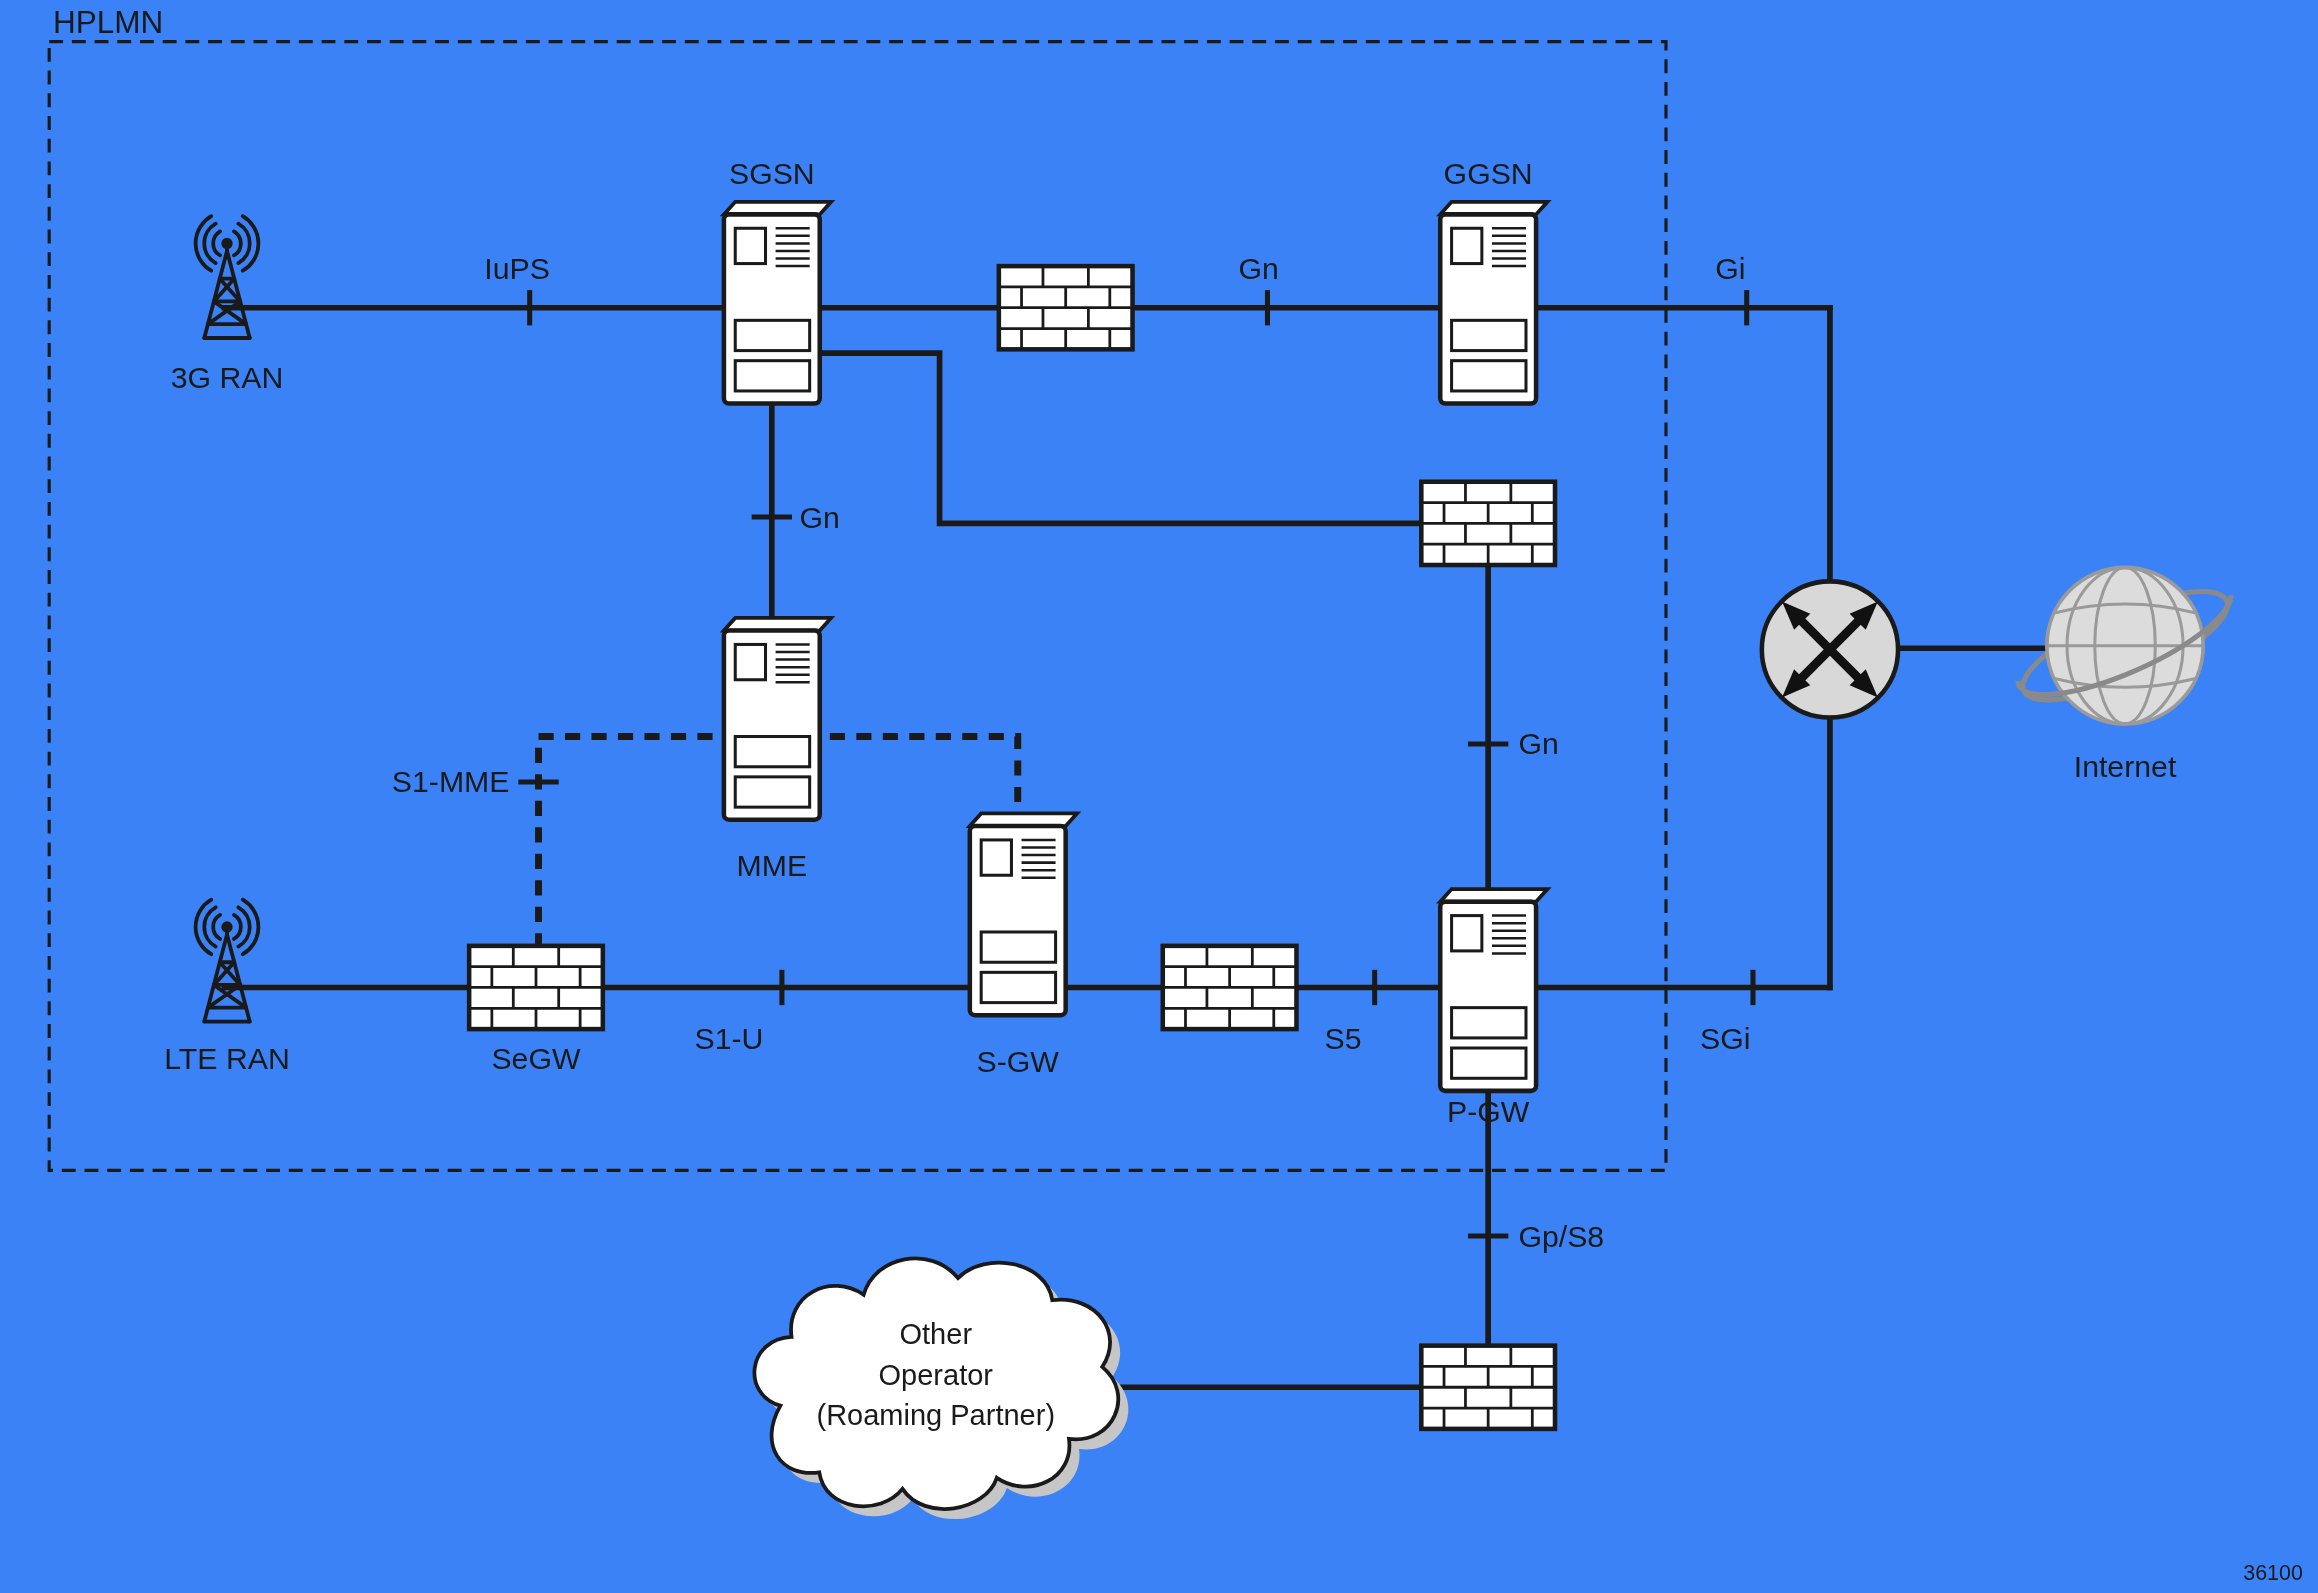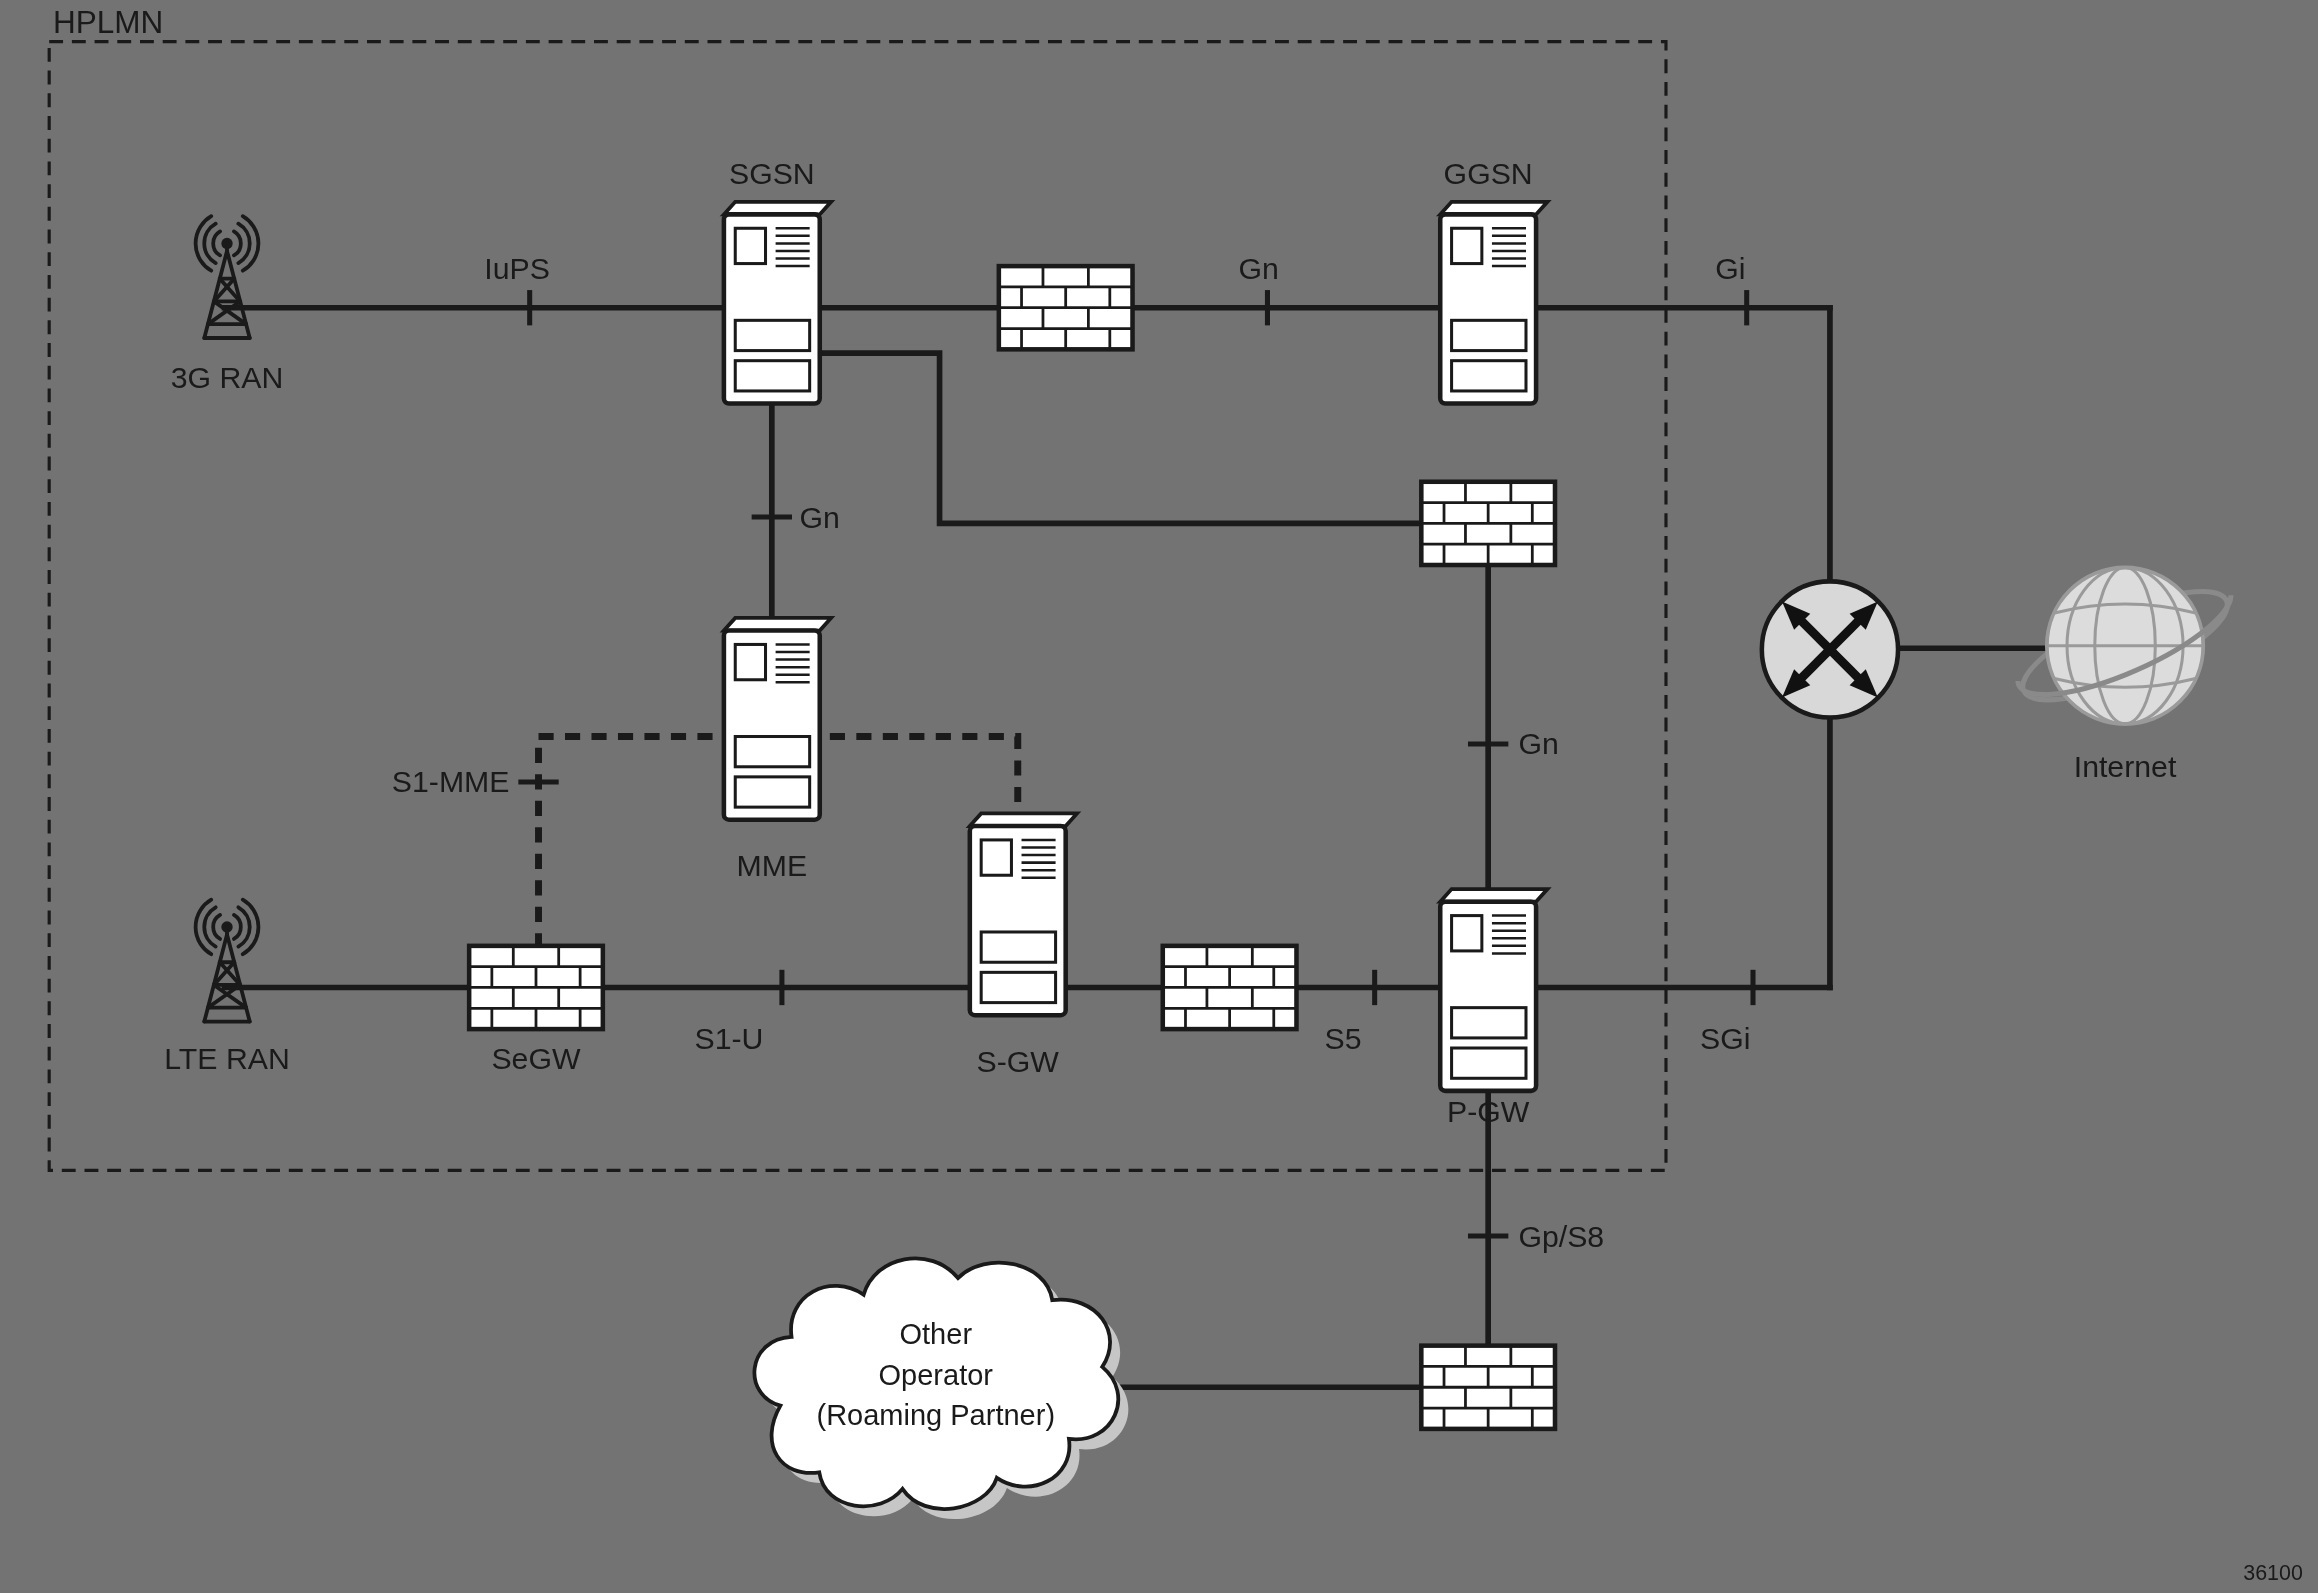--- a/index.html
+++ b/index.html
@@ -2,21 +2,21 @@
 <html style="font-size:10px"><head>
 <meta charset="utf-8">
 <style>
   html, body {
     margin: 0;
     padding: 0;
     background: #ffffff;
   }
   .diagram-wrap {
     width: 100%;
-    background: #737373;
+    background: #3b82f6;
   }
   svg {
     display: block;
     width: 100%;
     height: auto;
     font-family: "Liberation Sans", sans-serif;
   }
   text {
     fill: #1a1a1a;
     font-family: "Liberation Sans", sans-serif;

